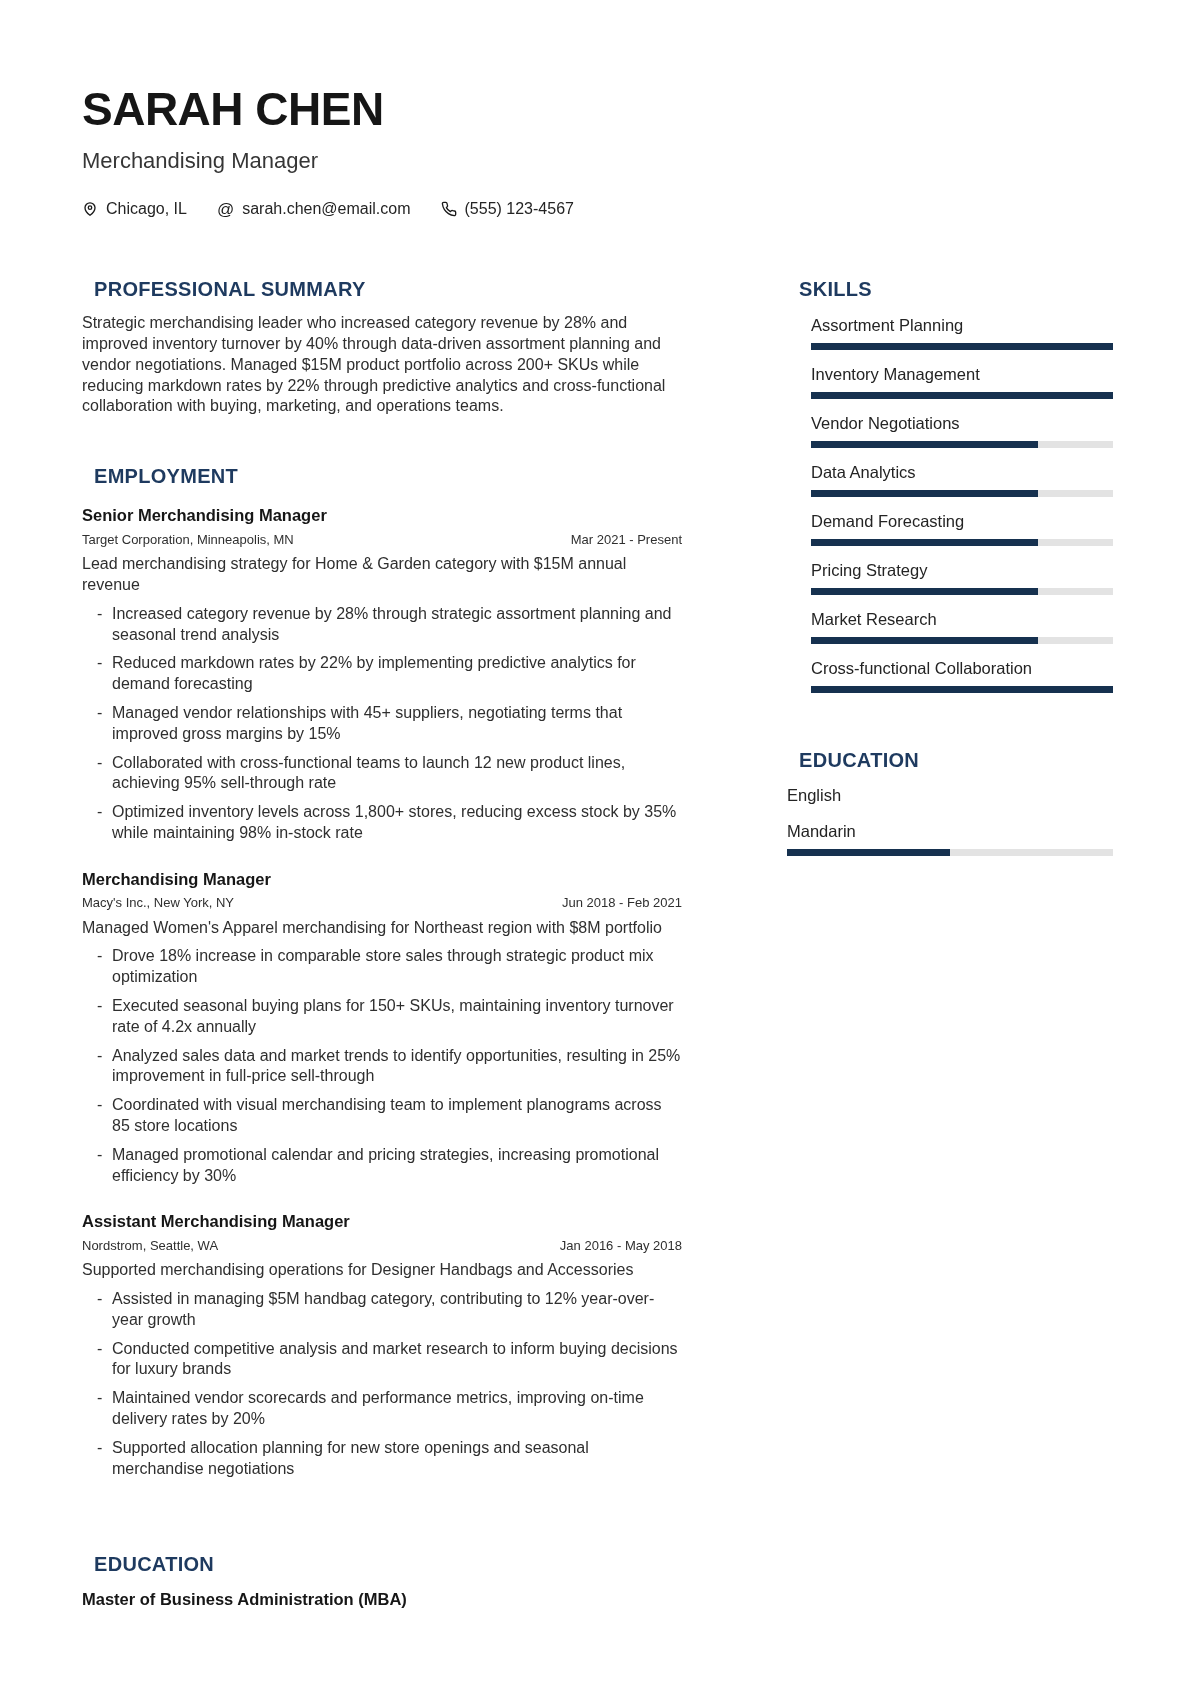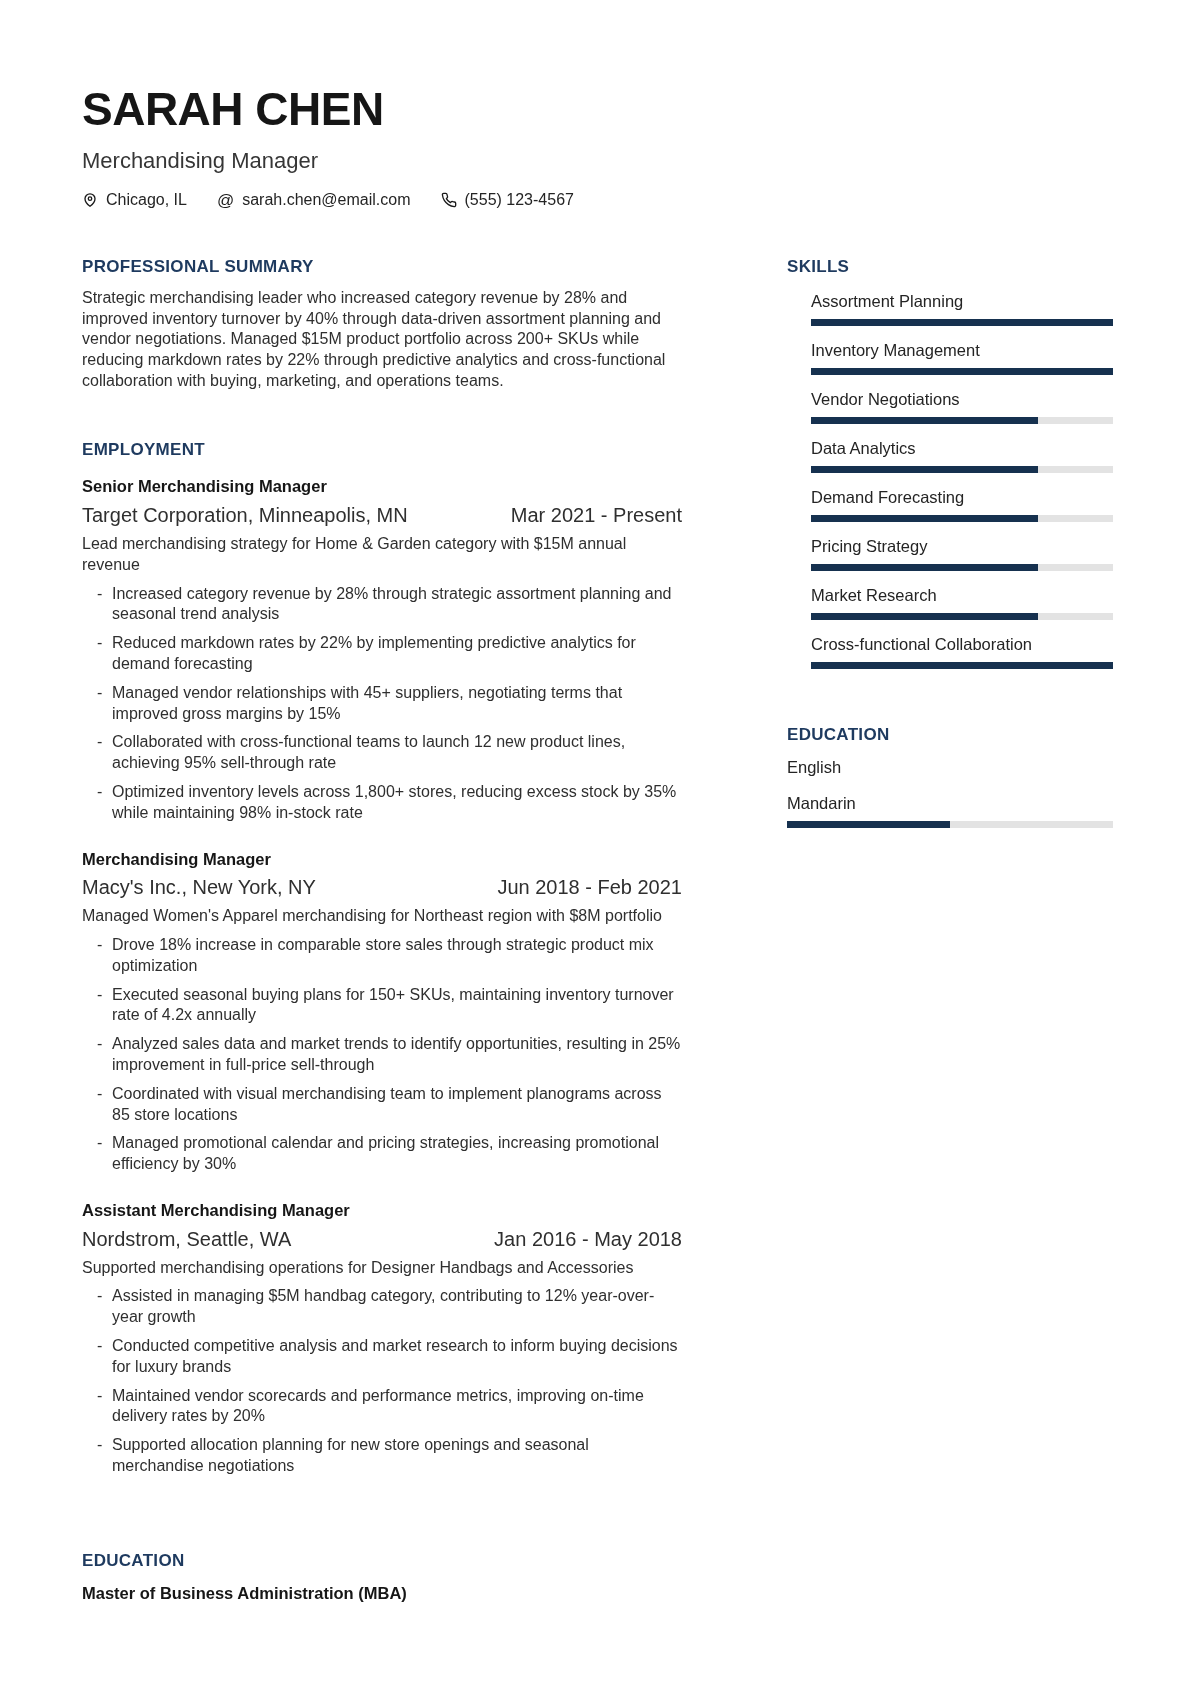--- a/index.html
+++ b/index.html
@@ -18,45 +18,45 @@
     -webkit-font-smoothing:antialiased;
   }
   .page{width:1200px;height:1697px;padding:86px 87px 0 82px;overflow:hidden;}
 
   
   .name{
     font-size:46px;font-weight:700;color:var(--ink);
     letter-spacing:-0.5px;line-height:1.02;margin:0;
   }
   .job-headline{font-size:22px;color:#363636;margin-top:15px;line-height:1.2;}
-  .contact-row{display:flex;align-items:flex-start;margin-top:17px;font-size:16px;color:#242424;}
+  .contact-row{display:flex;align-items:flex-start;margin-top:26px;font-size:16px;color:#242424;}
   .contact-item{display:flex;align-items:center;margin-right:30px;}
   .contact-item .cicon{display:inline-flex;align-items:center;justify-content:center;margin-right:8px;color:#1a1a1a;}
   .contact-item .cicon svg{display:block;}
   .at-glyph{font-size:17px;font-weight:400;line-height:1;}
 
   
   .columns{display:flex;justify-content:space-between;margin-top:48px;}
   .main-col{width:600px;}
   .side-col{width:326px;}
 
   .section-heading{
-    font-size:17px;font-weight:700;color:var(--accent);
-    letter-spacing:0.3px;margin:0;line-height:1.15;
+    font-size:20px;font-weight:700;color:var(--accent);
+    letter-spacing:0.3px;margin:12px;line-height:1.15;
   }
 
   
   .summary-text{margin:11px 0 0;font-size:16px;line-height:1.3;}
 
   
   .employment-section{margin-top:48px;}
   .job{margin-top:17px;}
   .job + .job{margin-top:25px;}
   .job-title{font-size:16.5px;font-weight:700;color:var(--ink);line-height:1.25;}
-  .job-meta{display:flex;justify-content:space-between;align-items:baseline;font-size:20px;margin-top:6px;line-height:1.25;}
+  .job-meta{display:flex;justify-content:space-between;align-items:baseline;font-size:13px;margin-top:6px;line-height:1.25;}
   .job-dates{white-space:nowrap;}
   .job-lead{font-size:16px;margin-top:6px;line-height:1.3;}
   ul.job-bullets{list-style:none;margin:4px 0 0;padding:0;}
   ul.job-bullets li{
     position:relative;padding-left:30px;margin-top:8px;
     font-size:16px;line-height:1.3;
   }
   ul.job-bullets li::before{content:"-";position:absolute;left:15px;top:0;}
 
   

